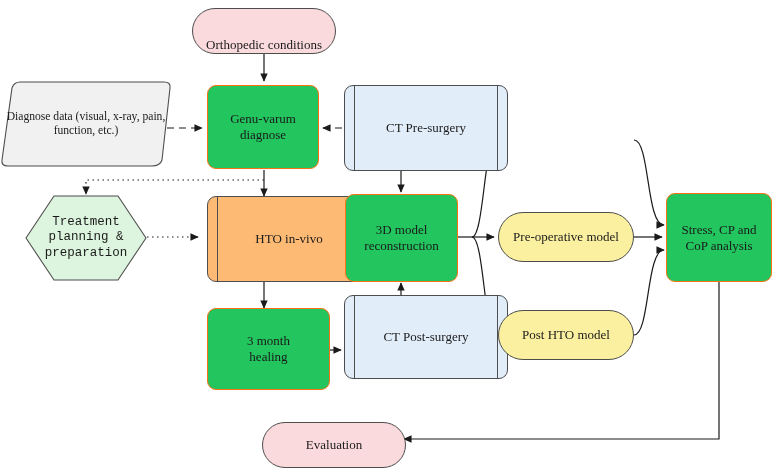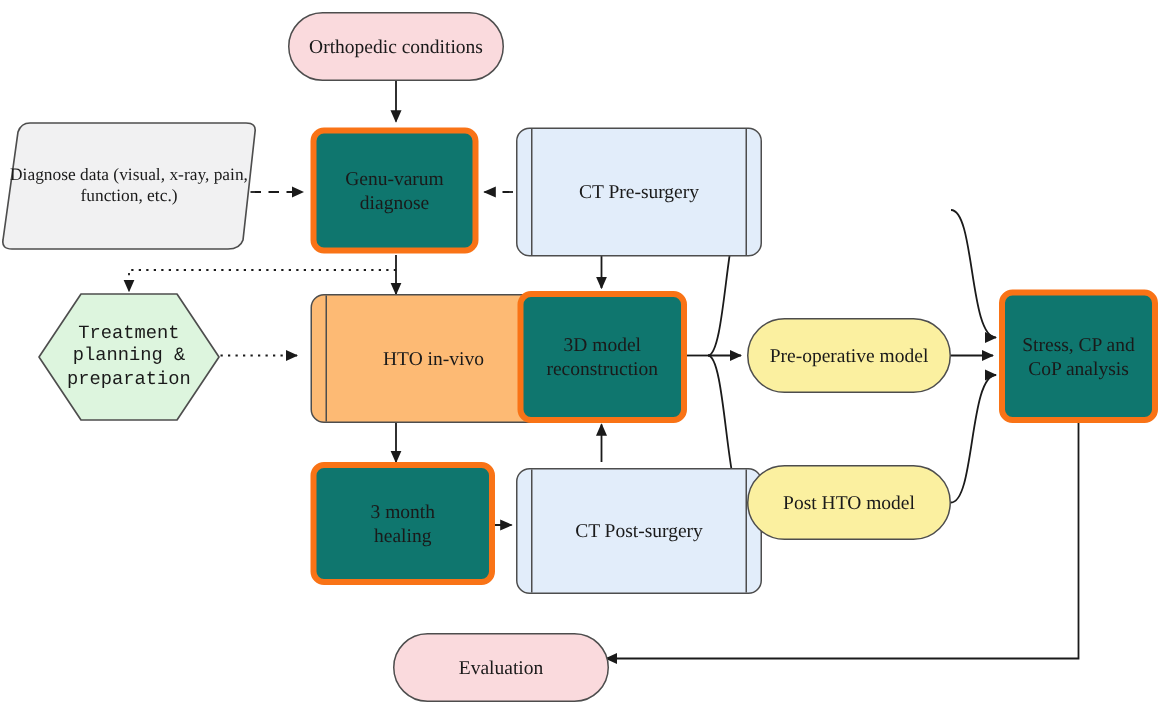--- a/index.html
+++ b/index.html
@@ -33,23 +33,23 @@
     color: #1a1a1a;
     line-height: 1.22;
   }
   .node .lbl {
     display: block;
     white-space: pre-line;
     padding: 0 5px;
   }
   
   .rounded-rect {
-    border: 4px solid #f97316;
+    border: 1px solid #f97316;
     border-radius: 9px;
-    background: #0f766e;
+    background: #22c55e;
     box-shadow: 0 0 0 0 rgba(0,0,0,0);
   }
   .terminator {
     border: 1px solid #4d4d4d;
     background: #fadadd;
   }
   .ellipse-pill {
     border: 1px solid #4d4d4d;
     background: #fbf0a0;
   }
@@ -127,21 +127,21 @@
       <path d="M 472 237 C 484 237 484 335 496 335" marker-end="url(#arrow)"></path>
       
       <path d="M 634 140 C 650 140 646 225 664 225" marker-end="url(#arrow)"></path>
       <path d="M 634 237 L 662 237" marker-end="url(#arrow)"></path>
       <path d="M 634 335 C 650 335 646 250 664 250" marker-end="url(#arrow)"></path>
       
       <path d="M 719 282 L 719 439 L 404 439" marker-end="url(#arrow)"></path>
     </g>
   </svg>
 
-  <div class="node terminator t13" style="left:192px; top:8px; width:144px; height:46px; border-radius:23px;">
+  <div class="node terminator t13" style="left:192px; top:8px; width:144px; height:46px; border-radius:23px;align-items:flex-end;">
     <span class="lbl">Orthopedic conditions</span>
   </div>
 
   <div class="para-wrap" style="left:0px; top:78px; width:172px; height:92px;">
     <svg width="172" height="92" viewBox="0 0 172 92">
       <path d="M 20 4 Q 14 4 12 10 L 2 82 Q 1 88 8 88 L 152 88 Q 160 88 162 82 L 170 10 Q 171 4 164 4 Z" fill="#f1f1f2" stroke="#4d4d4d" stroke-width="1.1"></path>
     </svg>
     <div class="overlay-text t115">
       <span class="lbl">Diagnose data
 (visual, x-ray, pain, function,
@@ -186,21 +186,21 @@
   <div class="node rounded-rect t13" style="left:345px; top:194px; width:113px; height:88px;">
     <span class="lbl">3D model
 reconstruction</span>
   </div>
 
   <div class="node rounded-rect t13" style="left:207px; top:308px; width:123px; height:82px;">
     <span class="lbl">3 month
 healing</span>
   </div>
 
-  <div class="predef t13" style="left:344px; top:312px; width:114px; height:82px;">
+  <div class="predef t13" style="left:344px; top:295px; width:114px; height:82px;">
     <span class="inner-l"></span>
     <span class="inner-r"></span>
     <div class="overlay-text t13">
       <span class="lbl">CT
 Post-surgery</span>
     </div>
   </div>
 
 
   <div class="node ellipse-pill t13" style="left:498px; top:212px; width:136px; height:50px; border-radius:25px;">

